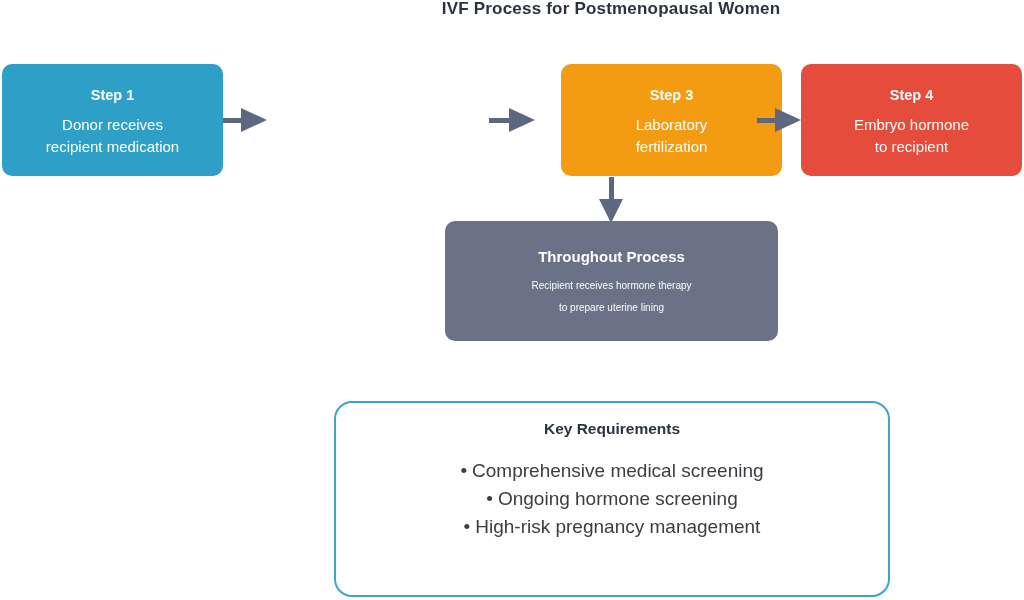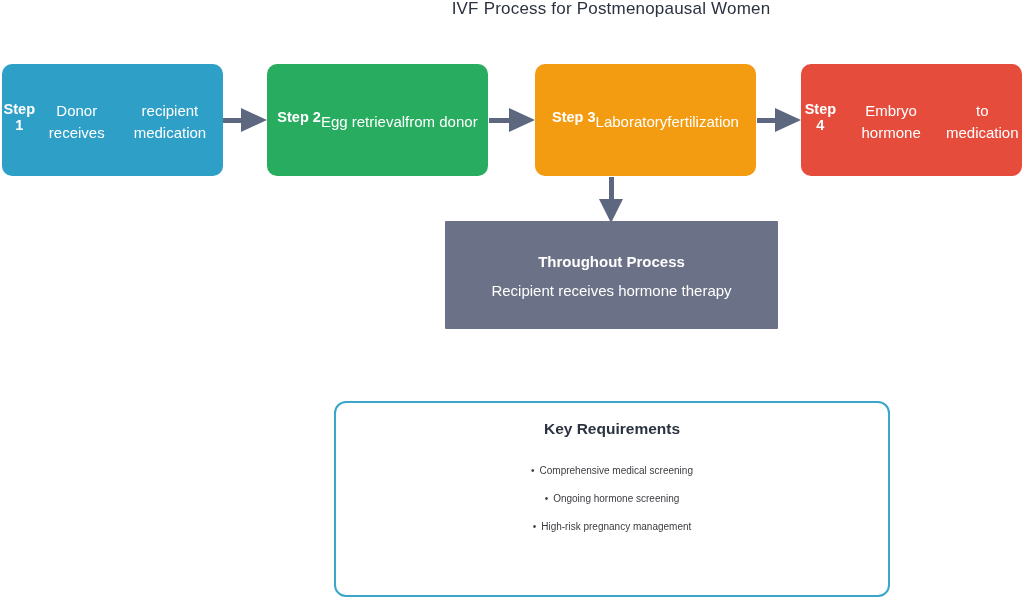--- a/index.html
+++ b/index.html
@@ -14,52 +14,52 @@
     overflow: hidden;
   }
 
   .diagram-title {
     position: absolute;
     top: -1px;
     left: 611px;
     transform: translateX(-50%);
     white-space: nowrap;
     font-size: 17px;
-    font-weight: normal;
+    font-weight: bold;
     color: #2B3240;
     letter-spacing: 0.2px;
   }
 
   .step-box {
     position: absolute;
     top: 64px;
     width: 221px;
     height: 112px;
     border-radius: 10px;
     color: #ffffff;
     display: flex;
-    flex-direction: row;
+    flex-direction: column;
     align-items: center;
     justify-content: center;
     text-align: center;
     padding-top: 4px;
   }
   .step-box .step-label {
     font-size: 14.5px;
     font-weight: bold;
     margin-bottom: 11px;
   }
   .step-box .step-line {
     font-size: 15px;
     line-height: 22px;
     font-weight: normal;
   }
   .pos-step-1 { left: 2px; }
   .pos-step-2 { left: 267px; }
-  .pos-step-3 { left: 535px; }
+  .pos-step-3 { left: 561px; }
   .pos-step-4 { left: 801px; }
 
   .h-arrow-stem {
     position: absolute;
     top: 118px;
     height: 5px;
     width: 21px;
     background: #5D6880;
   }
   .h-arrow-head {
@@ -90,111 +90,107 @@
     border-left: 12.5px solid transparent;
     border-right: 12.5px solid transparent;
     border-top: 24px solid #5D6880;
   }
 
   .throughout-box {
     position: absolute;
     left: 445px;
     top: 221px;
     width: 333px;
-    height: 108px;
-    border-radius: 1px;
+    height: 120px;
+    border-radius: 10px;
     color: #ffffff;
     display: flex;
     flex-direction: column;
     align-items: center;
     justify-content: center;
     text-align: center;
     padding-top: 4px;
   }
   .throughout-box .throughout-title {
     font-size: 15px;
     font-weight: bold;
     margin-bottom: 10px;
   }
   .throughout-box .throughout-line {
-    font-size: 15px;
+    font-size: 10px;
     line-height: 22px;
   }
 
   .requirements-box {
     position: absolute;
     left: 334px;
     top: 401px;
     width: 556px;
     height: 196px;
     background: #ffffff;
     border: 2px solid #3BA6C7;
-    border-radius: 12px;
+    border-radius: 18px;
     text-align: center;
     padding-top: 17px;
   }
   .requirements-title {
     font-size: 15.5px;
     font-weight: bold;
     color: #2B3240;
     margin-bottom: 19px;
   }
   .requirement-item {
-    font-size: 10px;
+    font-size: 19px;
     color: #3C3C42;
     line-height: 28px;
   }
   .requirement-item .bullet { margin-right: 5px; }
 </style>
 </head>
 <body>
 
 <div class="canvas">
 
   <div class="diagram-title">IVF Process for Postmenopausal Women</div>
 
   <div class="step-box pos-step-1" style="background-color: rgb(46, 159, 198);">
     <div class="step-label">Step 1</div>
     <div class="step-line">Donor receives</div>
     <div class="step-line">recipient medication</div>
   </div>
 
-  <div class="step-box pos-step-2" style="background-color: rgb(40, 173, 96);">
-    <div class="step-label">Step 2</div>
-    <div class="step-line">Egg retrieval</div>
-    <div class="step-line">from donor</div>
-  </div>
 
   <div class="step-box pos-step-3" style="background-color: rgb(243, 156, 18);">
     <div class="step-label">Step 3</div>
     <div class="step-line">Laboratory</div>
     <div class="step-line">fertilization</div>
   </div>
 
   <div class="step-box pos-step-4" style="background-color: rgb(230, 76, 60);">
     <div class="step-label">Step 4</div>
     <div class="step-line">Embryo hormone</div>
-    <div class="step-line">to medication</div>
+    <div class="step-line">to recipient</div>
   </div>
 
   <div class="h-arrow-stem stem-1" style="background-color: rgb(93, 104, 128);"></div>
   <div class="h-arrow-head head-1" style="border-left-color: rgb(93, 104, 128);"></div>
 
   <div class="h-arrow-stem stem-2" style="background-color: rgb(93, 104, 128);"></div>
   <div class="h-arrow-head head-2" style="border-left-color: rgb(93, 104, 128);"></div>
 
   <div class="h-arrow-stem stem-3" style="background-color: rgb(93, 104, 128);"></div>
   <div class="h-arrow-head head-3" style="border-left-color: rgb(93, 104, 128);"></div>
 
   <div class="v-arrow-stem" style="background-color: rgb(93, 104, 128);"></div>
   <div class="v-arrow-head" style="border-top-color: rgb(93, 104, 128);"></div>
 
   <div class="throughout-box" style="background-color: rgb(107, 113, 134);">
     <div class="throughout-title">Throughout Process</div>
     <div class="throughout-line">Recipient receives hormone therapy</div>
+    <div class="throughout-line">to prepare uterine lining</div>
   </div>
 
   <div class="requirements-box" style="border-color: rgb(59, 166, 199);">
     <div class="requirements-title">Key Requirements</div>
     <div class="requirement-item"><span class="bullet">•</span><span>Comprehensive medical screening</span></div>
     <div class="requirement-item"><span class="bullet">•</span><span>Ongoing hormone screening</span></div>
     <div class="requirement-item"><span class="bullet">•</span><span>High-risk pregnancy management</span></div>
   </div>
 
 </div>

